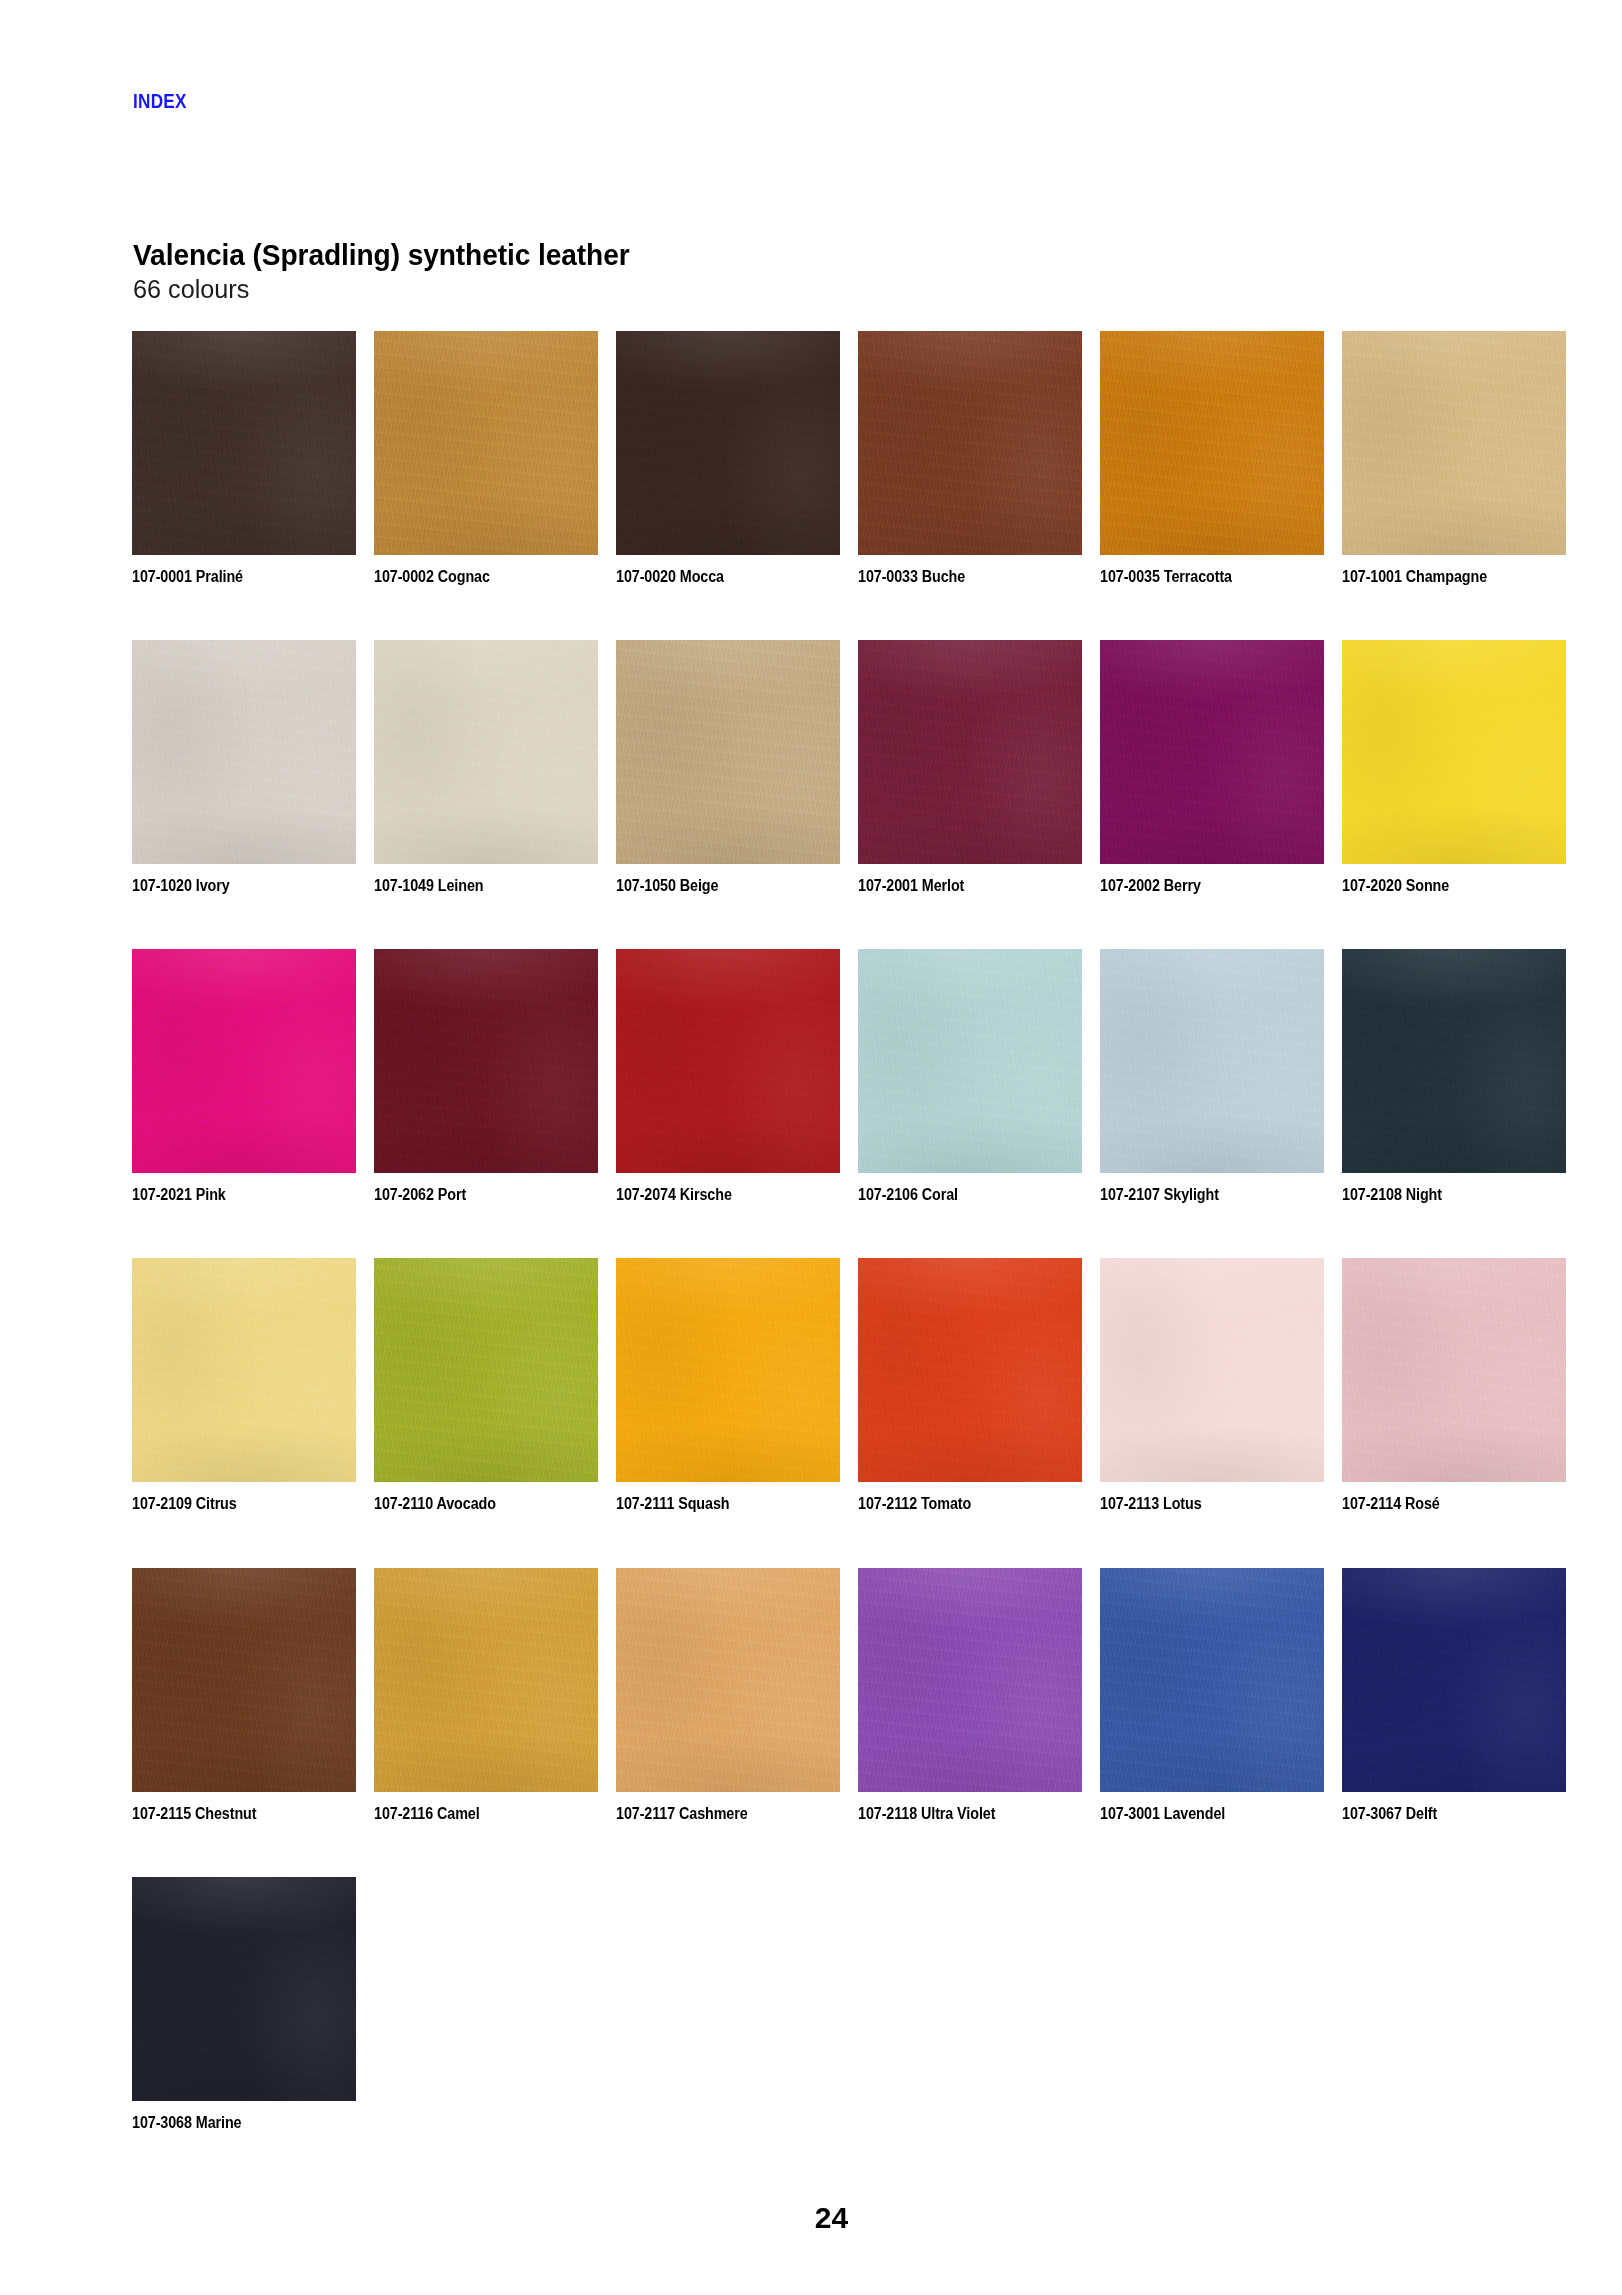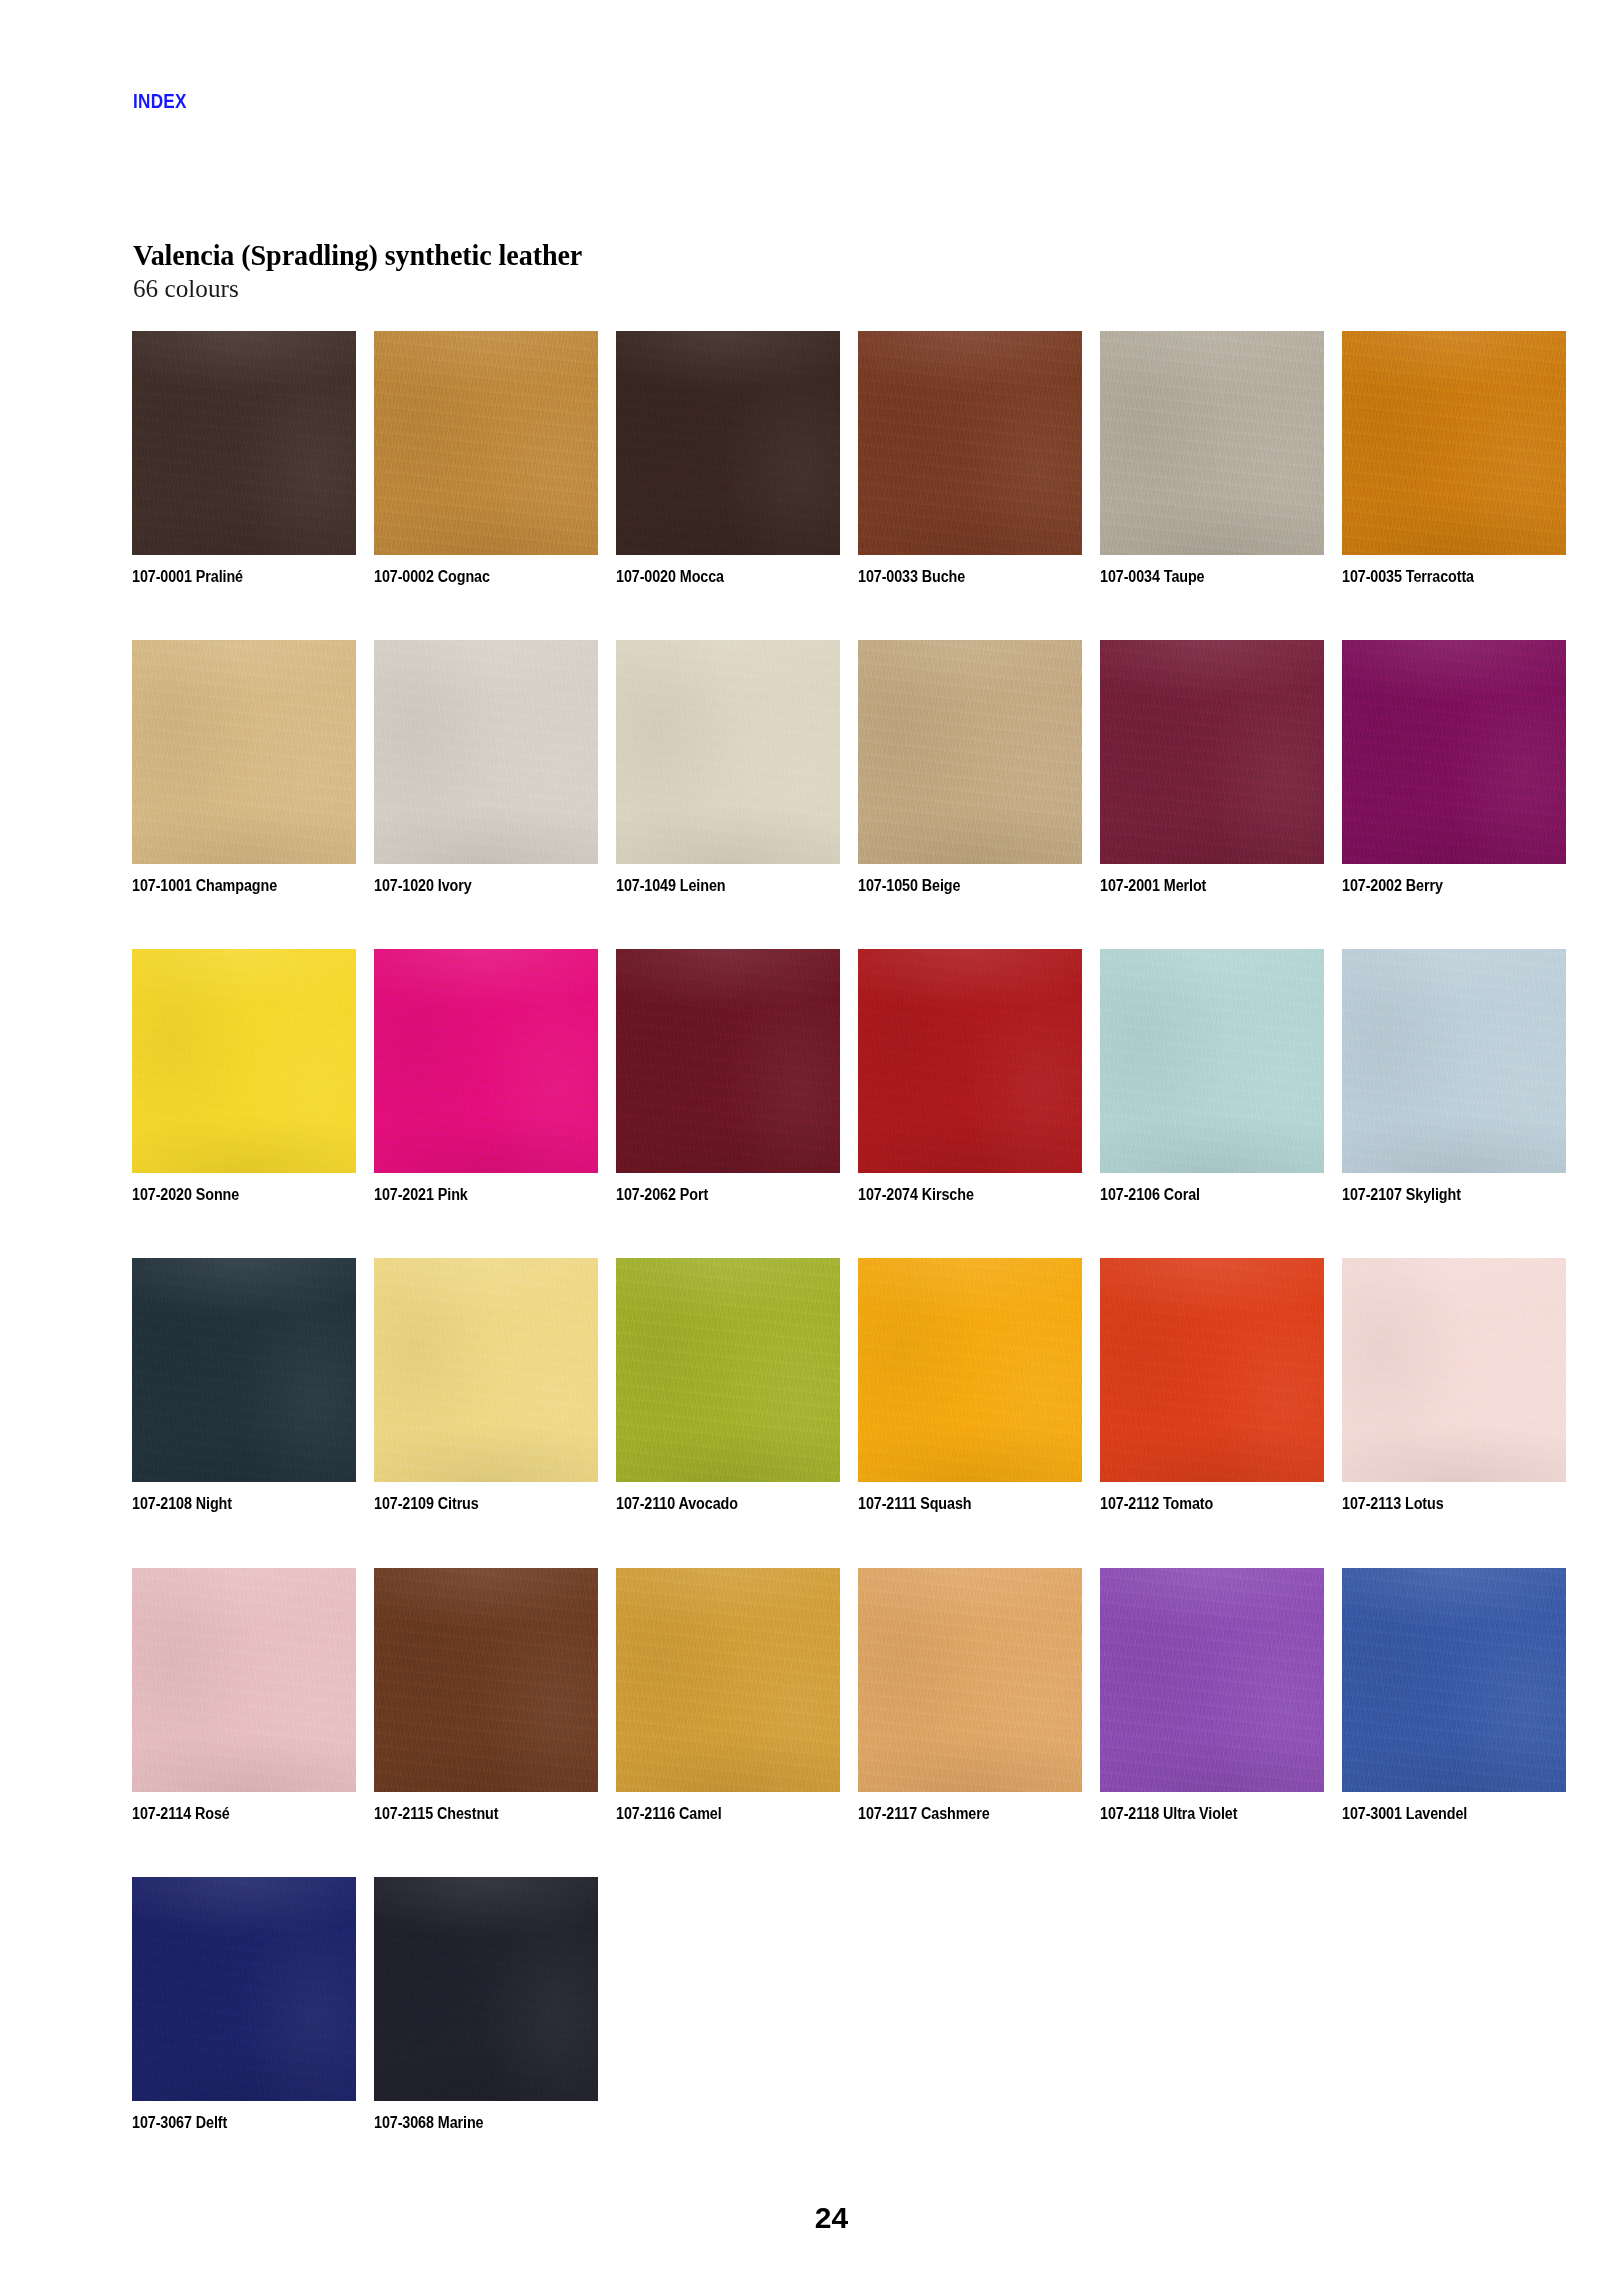--- a/index.html
+++ b/index.html
@@ -37,21 +37,20 @@
     transform-origin: left top;
     cursor: pointer;
   }
 
   
   .title-block {
     position: absolute;
     left: 93px;
     top: 240px;
     width: 1040px;
-    font-family: Liberation Serif, serif;
   }
   .collection-title {
     font-size: 29px;
     font-weight: bold;
     color: #000000;
     line-height: 1.08;
     letter-spacing: -0.1px;
     margin: 0;
     transform: scaleX(0.97);
     transform-origin: left top;
@@ -186,24 +185,20 @@
       </div>
       <div class="swatch-cell">
         <div class="swatch-chip" style="background-color: rgb(58, 39, 34); --p: 48px; background-position: 22px 3.9px;"></div>
         <div class="swatch-label">107-0020 Mocca</div>
       </div>
       <div class="swatch-cell">
         <div class="swatch-chip" style="background-color: rgb(123, 61, 38); --p: 7.1px; background-position: 7.1px 19px;"></div>
         <div class="swatch-label">107-0033 Buche</div>
       </div>
       <div class="swatch-cell">
-        <div class="swatch-chip" style="background-color: rgb(181, 174, 160); --p: 31px; background-position: 18px 7.8px;"></div>
-        <div class="swatch-label">107-0034 Taupe</div>
-      </div>
-      <div class="swatch-cell">
         <div class="swatch-chip" style="background-color: rgb(204, 125, 16); --p: 55px; background-position: 3.2px 23px;"></div>
         <div class="swatch-label">107-0035 Terracotta</div>
       </div>
       <div class="swatch-cell">
         <div class="swatch-chip" style="background-color: rgb(215, 187, 135); --p: 14.3px; background-position: 14.3px 11.7px;"></div>
         <div class="swatch-label">107-1001 Champagne</div>
       </div>
       <div class="swatch-cell">
         <div class="swatch-chip" style="background-color: rgb(214, 209, 200); --p: 38px; background-position: 25px 0.6px;"></div>
         <div class="swatch-label">107-1020 Ivory</div>

